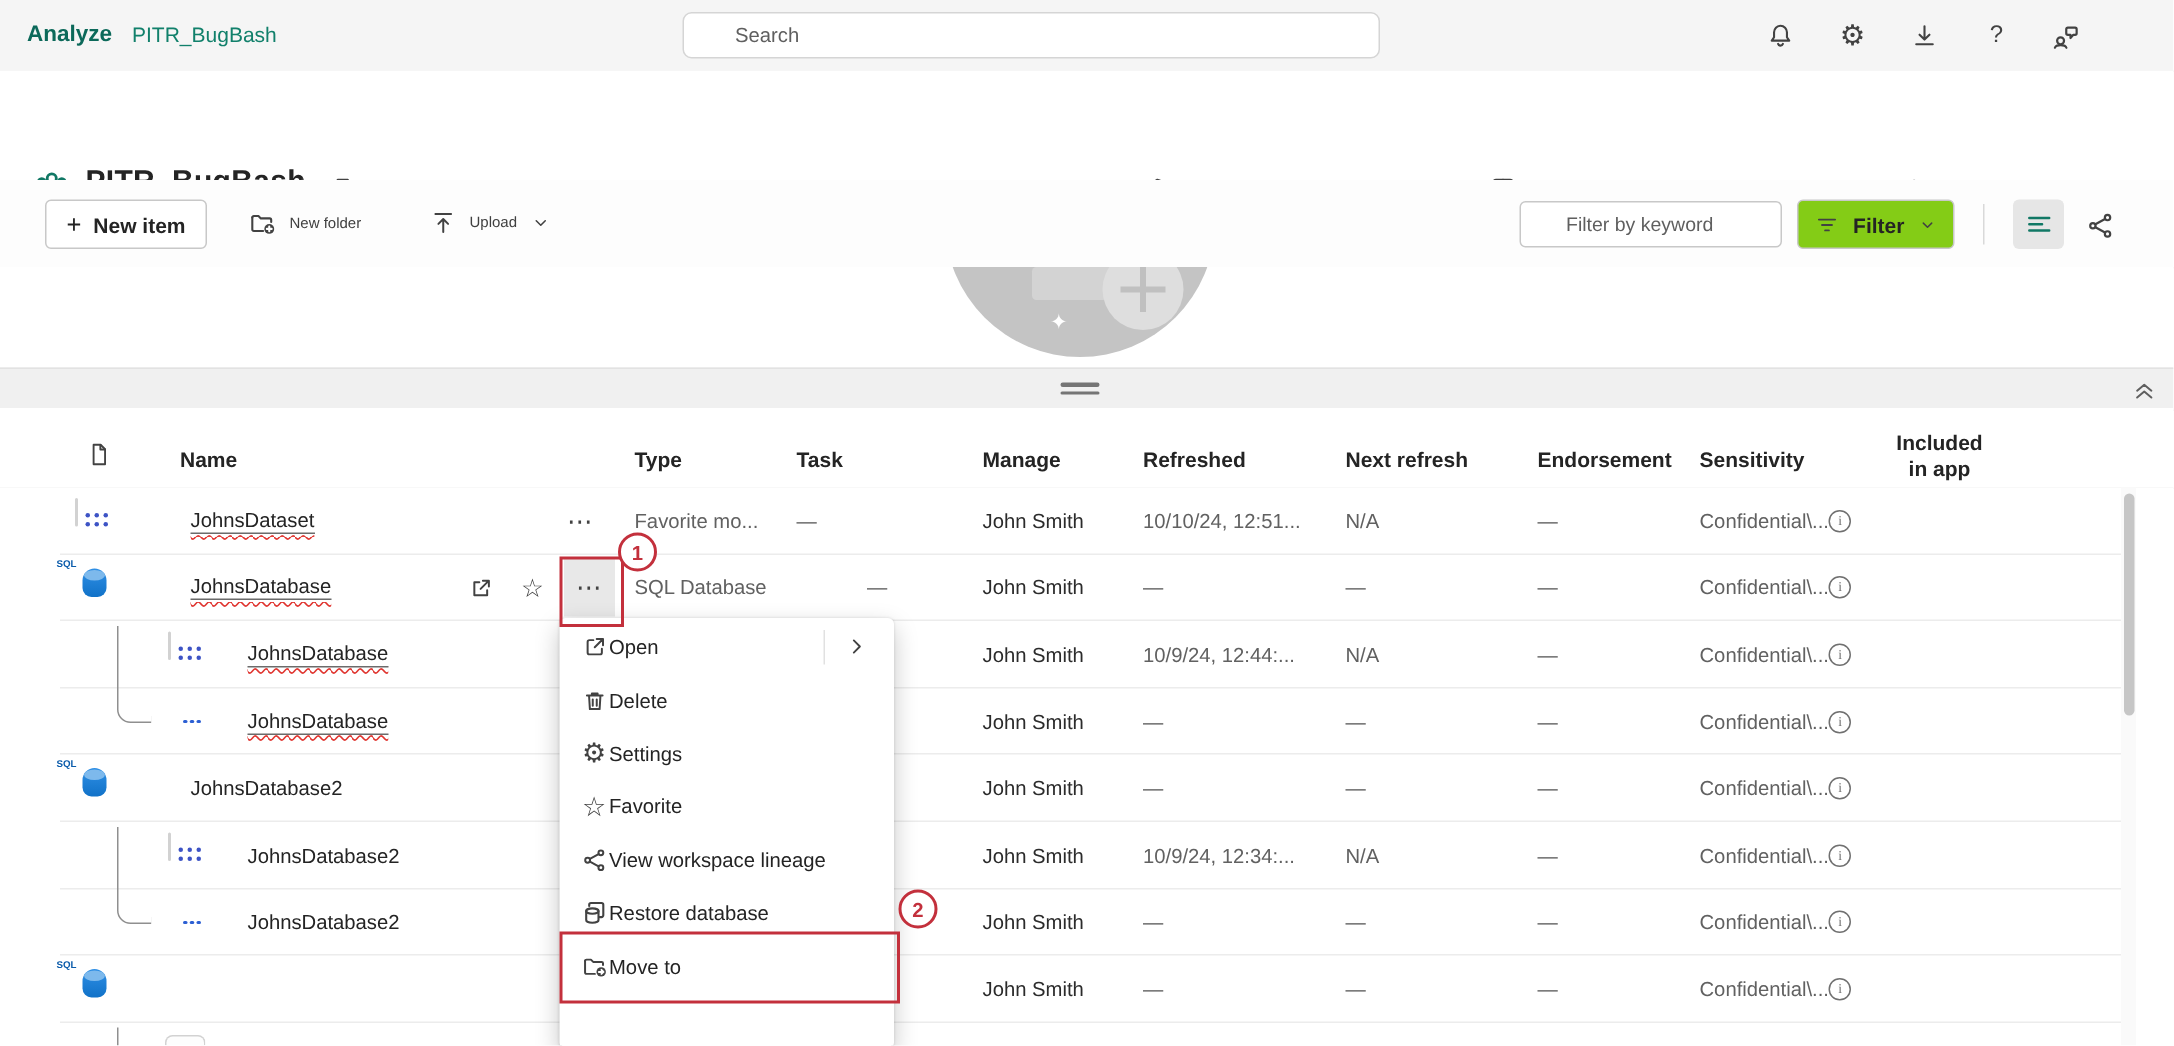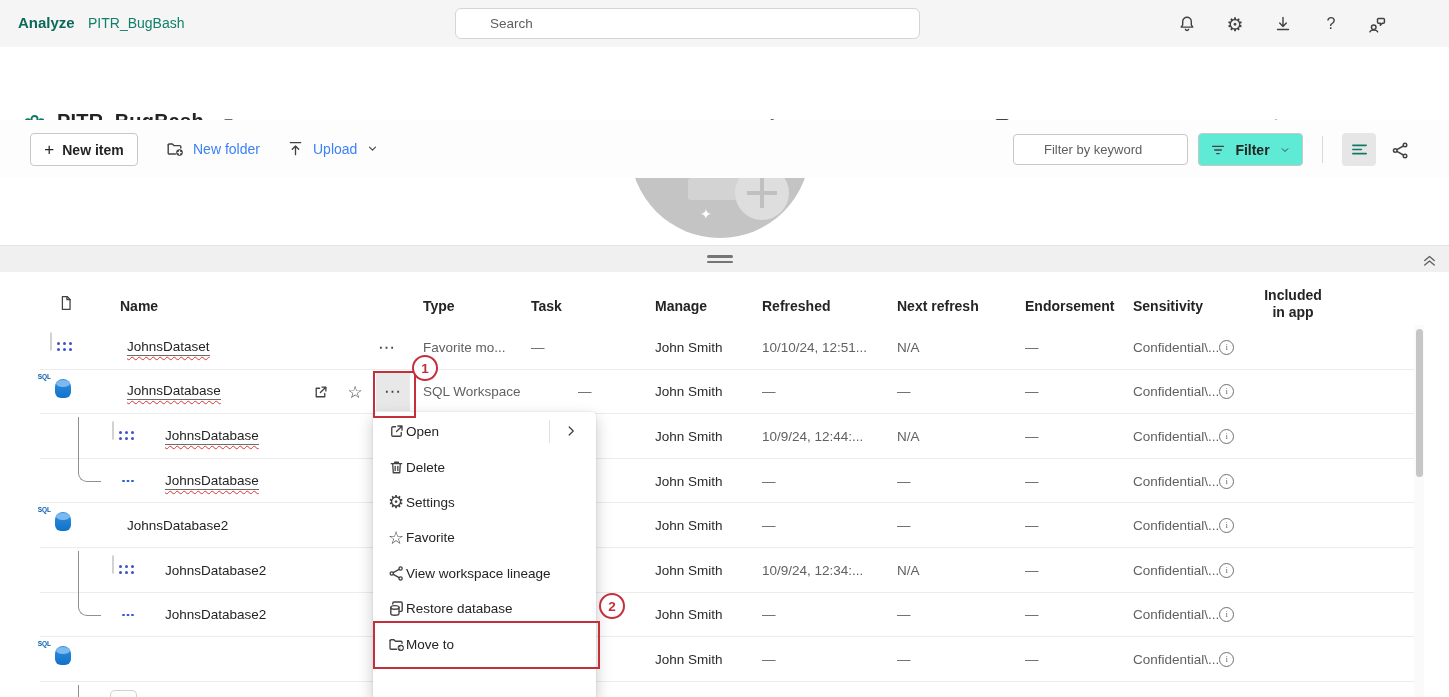--- a/index.html
+++ b/index.html
@@ -27,26 +27,26 @@
   #ws-badge{left:193px;top:69px}
   #ws-diamond{left:220px;top:69px}
   #ws-desc{left:58px;top:92px;font-size:11.5px;color:#616161}
   .ws-action{top:69px;display:flex;align-items:center;gap:9px;font-size:14px;font-weight:600;color:#242424;cursor:pointer}
 
   
   #toolbar{left:0;top:120px;width:1449px;height:58px;background:#fdfdfd;border-bottom:1px solid #e3e3e3}
   #btn-new-item{left:30px;top:13px;width:108px;height:33px;box-sizing:border-box;border:1px solid #c8c8c8;
       border-radius:4px;background:#fff;display:flex;align-items:center;justify-content:center;gap:8px;
       font-size:14px;font-weight:600;cursor:pointer}
-  .tb-link{top:19px;display:flex;align-items:center;gap:8px;font-size:14px;color:#3b82f6;cursor:pointer}
+  .tb-link{top:19px;display:flex;align-items:center;gap:8px;font-size:10px;color:#404040;cursor:pointer}
   #filter-input{left:1013px;top:14px;width:175px;height:31px;box-sizing:border-box;border:1px solid #c8c8c8;
       border-radius:4px;background:#fff;padding:0 8px 0 30px;font-size:13px;outline:none;
       font-family:"Liberation Sans",sans-serif}
   #btn-filter{left:1198px;top:13px;width:105px;height:33px;box-sizing:border-box;border:1px solid #c8c8c8;
-      border-radius:4px;background:#5eead4;display:flex;align-items:center;justify-content:center;gap:8px;
+      border-radius:4px;background:#84cc16;display:flex;align-items:center;justify-content:center;gap:8px;
       font-size:14px;font-weight:600;cursor:pointer}
   #tb-divider{left:1322px;top:16px;width:1px;height:27px;background:#d9d9d9}
   #btn-list-view{left:1342px;top:13px;width:34px;height:33px;border-radius:4px;background:#e6e6e6;
       display:flex;align-items:center;justify-content:center;cursor:pointer}
   #btn-lineage-view{left:1388px;top:18px;width:24px;height:24px;display:flex;align-items:center;justify-content:center;cursor:pointer}
 
   
   #illus{left:0;top:178px;width:1449px;height:62px;overflow:hidden;background:#fff}
   #illus-circle{left:630px;top:-120px;width:180px;height:180px;border-radius:50%;background:#c4c4c4}
   #illus-card{left:688px;top:0px;width:90px;height:22px;background:#d3d3d3;border-radius:3px}
@@ -328,21 +328,21 @@
         <span class="name misspelled">JohnsDatabase</span>
       </span>
     <span class="rowbtn" style="left:308px">
       <svg class="ic" width="19" height="19" viewBox="0 0 20 20">
           <path d="M9 5.5H5.5v9h9V11"></path>
           <path d="M11.5 4.3h4.2v4.2M15.5 4.5 9.9 10.1"></path>
         </svg>
     </span>
     <span class="rowbtn star-glyph" style="left:343px">☆</span>
     <span id="more-btn1" class="abs more-dots">⋯</span>
-    <span class="cell c-type">SQL Workspace</span>
+    <span class="cell c-type">SQL Database</span>
     <span class="cell c-task2">—</span>
     <span class="cell c-owner">John Smith</span>
     <span class="cell c-refreshed">—</span>
     <span class="cell c-next">—</span>
     <span class="cell c-endorse">—</span>
     <span class="cell c-sens">
         <span>Confidential\...</span>
         <span class="info-icon">i</span>
       </span>
   </div>

